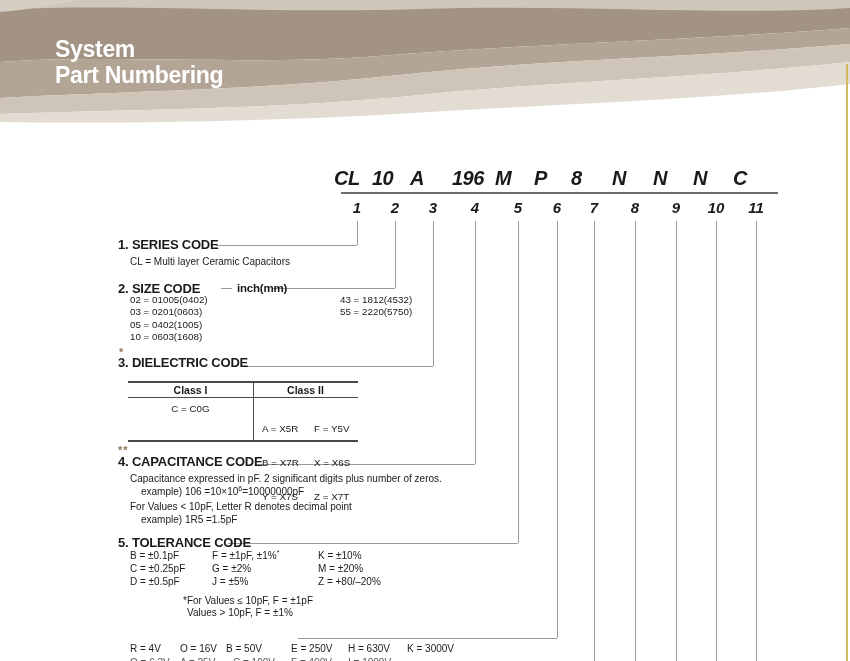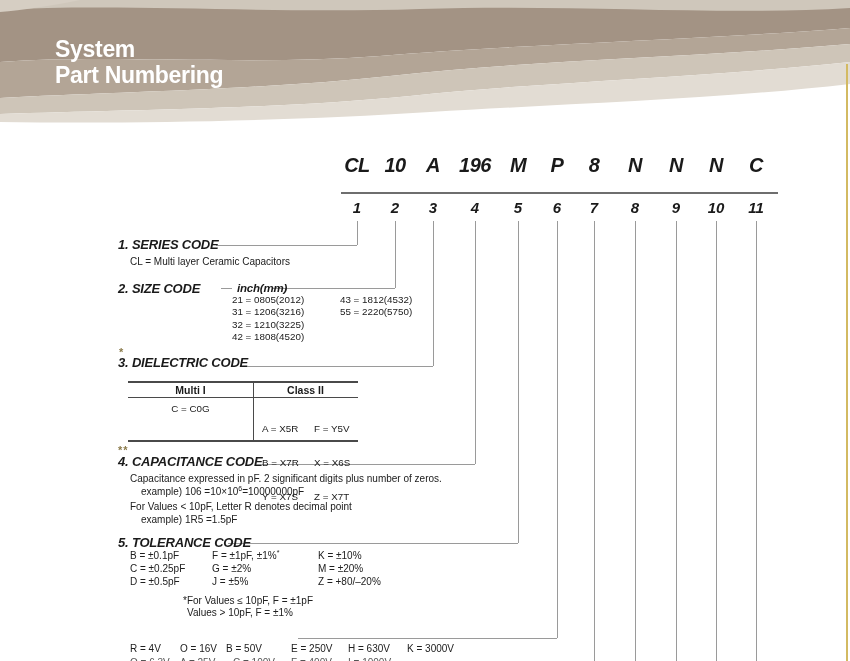--- a/index.html
+++ b/index.html
@@ -5,30 +5,30 @@
   html,body{margin:0;padding:0;background:#f2f2f2;}
   #page{position:relative;width:850px;height:661px;background:#ffffff;overflow:hidden;
         font-family:"Liberation Sans",sans-serif;color:#1a1a1a;}
   .abs{position:absolute;}
   
   #header-svg{position:absolute;top:0;left:0;}
   #page-title{position:absolute;left:55px;top:36px;color:#ffffff;font-weight:bold;
               font-size:23px;line-height:26px;letter-spacing:-0.3px;}
   #gold-edge{position:absolute;left:846px;top:64px;width:2px;height:597px;background:#d3ba62;}
   
-  .pn-code{position:absolute;top:154px;width:46px;text-align:center;
+  .pn-code{position:absolute;top:167px;width:46px;
            font-size:20px;font-weight:bold;font-style:italic;letter-spacing:-0.5px;}
   .pn-pos{position:absolute;top:199px;width:46px;text-align:center;
           font-size:15px;font-weight:bold;font-style:italic;}
   #pn-rule{position:absolute;left:341px;top:192px;width:437px;height:2px;background:#6e6e6e;}
   
   .vline{position:absolute;width:1px;background:#9a9a9a;}
   .hline{position:absolute;height:1px;background:#9a9a9a;}
   
-  .sec-head{position:absolute;font-size:13px;font-weight:bold;letter-spacing:-0.2px;white-space:nowrap;font-style:italic;}
+  .sec-head{position:absolute;font-size:13px;font-weight:bold;letter-spacing:-0.2px;white-space:nowrap;}
   .sub{position:absolute;font-size:10px;color:#202020;white-space:nowrap;}
   .codecol{position:absolute;font-size:9.8px;line-height:12.3px;color:#202020;white-space:nowrap;}
   .marker{position:absolute;color:#8a7a4a;font-size:11px;font-weight:bold;letter-spacing:1px;}
   .tline{position:absolute;background:#4a4a4a;}
   .tbl-head{position:absolute;font-size:10.5px;font-weight:bold;text-align:center;}
   .tbl-cell{position:absolute;font-size:9.8px;text-align:center;}
   .c2row{line-height:11.8px;font-size:9.8px;white-space:nowrap;}
   .c2row .cA{display:inline-block;width:52px;margin-top:22px;}
   sup{font-size:7px;line-height:0;}
   #volt-row2-clip{position:absolute;left:0;top:657px;width:620px;height:4px;overflow:hidden;color:#555;}
@@ -104,42 +104,42 @@
     <span>SERIES CODE</span>
   </div>
   <div class="sub" style="left:130px;top:256px">CL = Multi layer Ceramic Capacitors</div>
 
   <div class="sec-head" style="left:118px;top:281px">
     <span>2.</span>
     <span>SIZE CODE</span>
   </div>
   <div class="hline" style="left:221px;top:288px;width:11px"></div>
   <div class="sec-head" style="left:237px;top:282px;font-size:11.5px">inch(mm)</div>
-  <div class="codecol" style="left:232px;top:294px">
-    <div>21 = 0805(2012)</div>
-    <div>31 = 1206(3216)</div>
-    <div>32 = 1210(3225)</div>
-    <div>42 = 1808(4520)</div>
+  <div class="codecol" style="left:130px;top:294px">
+    <div>02 = 01005(0402)</div>
+    <div>03 = 0201(0603)</div>
+    <div>05 = 0402(1005)</div>
+    <div>10 = 0603(1608)</div>
   </div>
   <div class="codecol" style="left:340px;top:294px">
     <div>43 = 1812(4532)</div>
     <div>55 = 2220(5750)</div>
   </div>
 
   <div class="marker" style="left:119px;top:346px">*</div>
   <div class="sec-head" style="left:118px;top:355px">
     <span>3.</span>
     <span>DIELECTRIC CODE</span>
   </div>
   <div>
     <div class="tline" style="left:128px;top:381px;width:230px;height:1.5px"></div>
     <div class="tline" style="left:128px;top:397px;width:230px;height:1px"></div>
     <div class="tline" style="left:128px;top:440px;width:230px;height:1.5px"></div>
     <div class="tline" style="left:253px;top:381px;width:1px;height:59px"></div>
-    <div class="tbl-head" style="left:128px;top:384px;width:125px">Multi I</div>
+    <div class="tbl-head" style="left:128px;top:384px;width:125px">Class I</div>
     <div class="tbl-head" style="left:253px;top:384px;width:105px">Class II</div>
     <div class="tbl-cell" style="left:128px;top:403px;width:125px">C = C0G</div>
     <div class="abs" style="left:262px;top:401px">
       <div class="c2row">
         <span class="cA">A = X5R</span><span>F = Y5V</span>
       </div>
       <div class="c2row">
         <span class="cA">B = X7R</span><span>X = X6S</span>
       </div>
       <div class="c2row">

